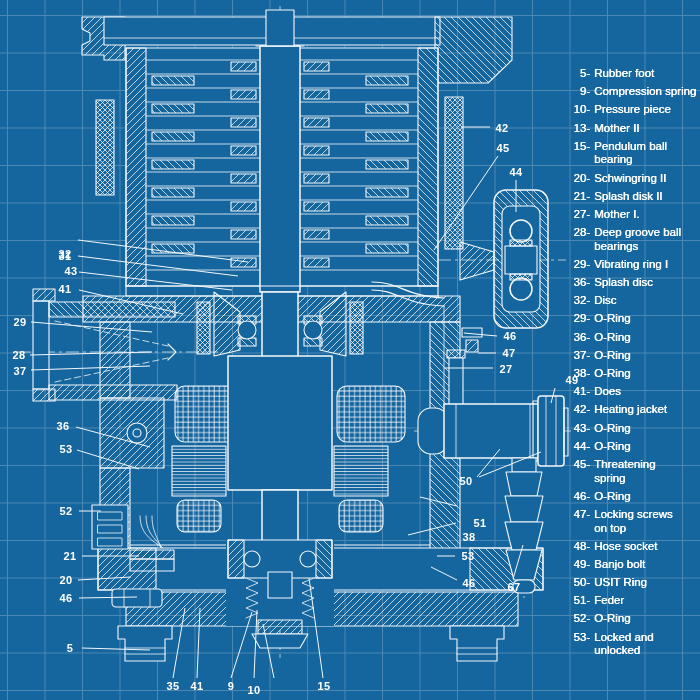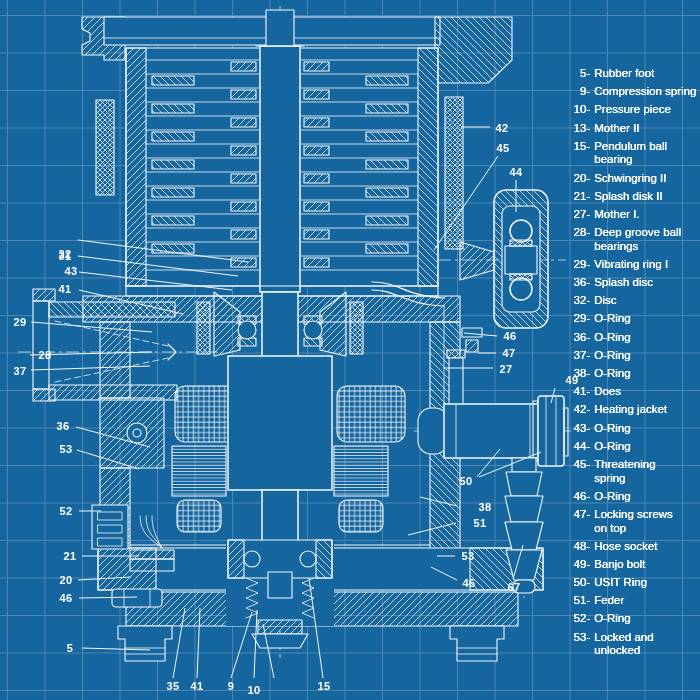--- a/index.html
+++ b/index.html
@@ -330,21 +330,21 @@
       <div class="callout" style="left: 65px; top: 234px; margin-top: 22px;">31</div>
 
       <div class="callout" style="left: 65px; top: 254px;">32</div>
 
       <div class="callout" style="left: 71px; top: 271px;">43</div>
 
       <div class="callout" style="left: 65px; top: 289px;">41</div>
 
       <div class="callout" style="left: 20px; top: 322px;">29</div>
 
-      <div class="callout" style="left: 19px; top: 355px; margin-left: 26px;">28</div>
+      <div class="callout" style="left: 19px; top: 355px;">28</div>
 
       <div class="callout" style="left: 20px; top: 371px; text-align: right;">37</div>
 
       <div class="callout" style="left: 63px; top: 426px;">36</div>
 
       <div class="callout" style="left: 66px; top: 449px;">53</div>
 
       <div class="callout" style="left: 66px; top: 511px;">52</div>
 
       <div class="callout" style="left: 70px; top: 556px;">21</div>
@@ -364,21 +364,21 @@
       <div class="callout" style="left: 510px; top: 336px;">46</div>
 
       <div class="callout" style="left: 509px; top: 353px;">47</div>
 
       <div class="callout" style="left: 506px; top: 369px;">27</div>
 
       <div class="callout" style="left: 553px; top: 380px; margin-left: 19px;">49</div>
 
       <div class="callout" style="left: 466px; top: 481px;">50</div>
 
-      <div class="callout" style="left: 469px; top: 507px; margin-left: 16px;">38</div>
+      <div class="callout" style="left: 469px; top: 537px;">38</div>
 
       <div class="callout" style="left: 480px; top: 523px; text-align: center;">51</div>
 
       <div class="callout" style="left: 468px; top: 556px;">53</div>
 
       <div class="callout" style="left: 469px; top: 583px;">46</div>
 
       <div class="callout" style="left: 514px; top: 587px;">67</div>
 
       <div class="callout" style="left: 173px; top: 686px;">35</div>

